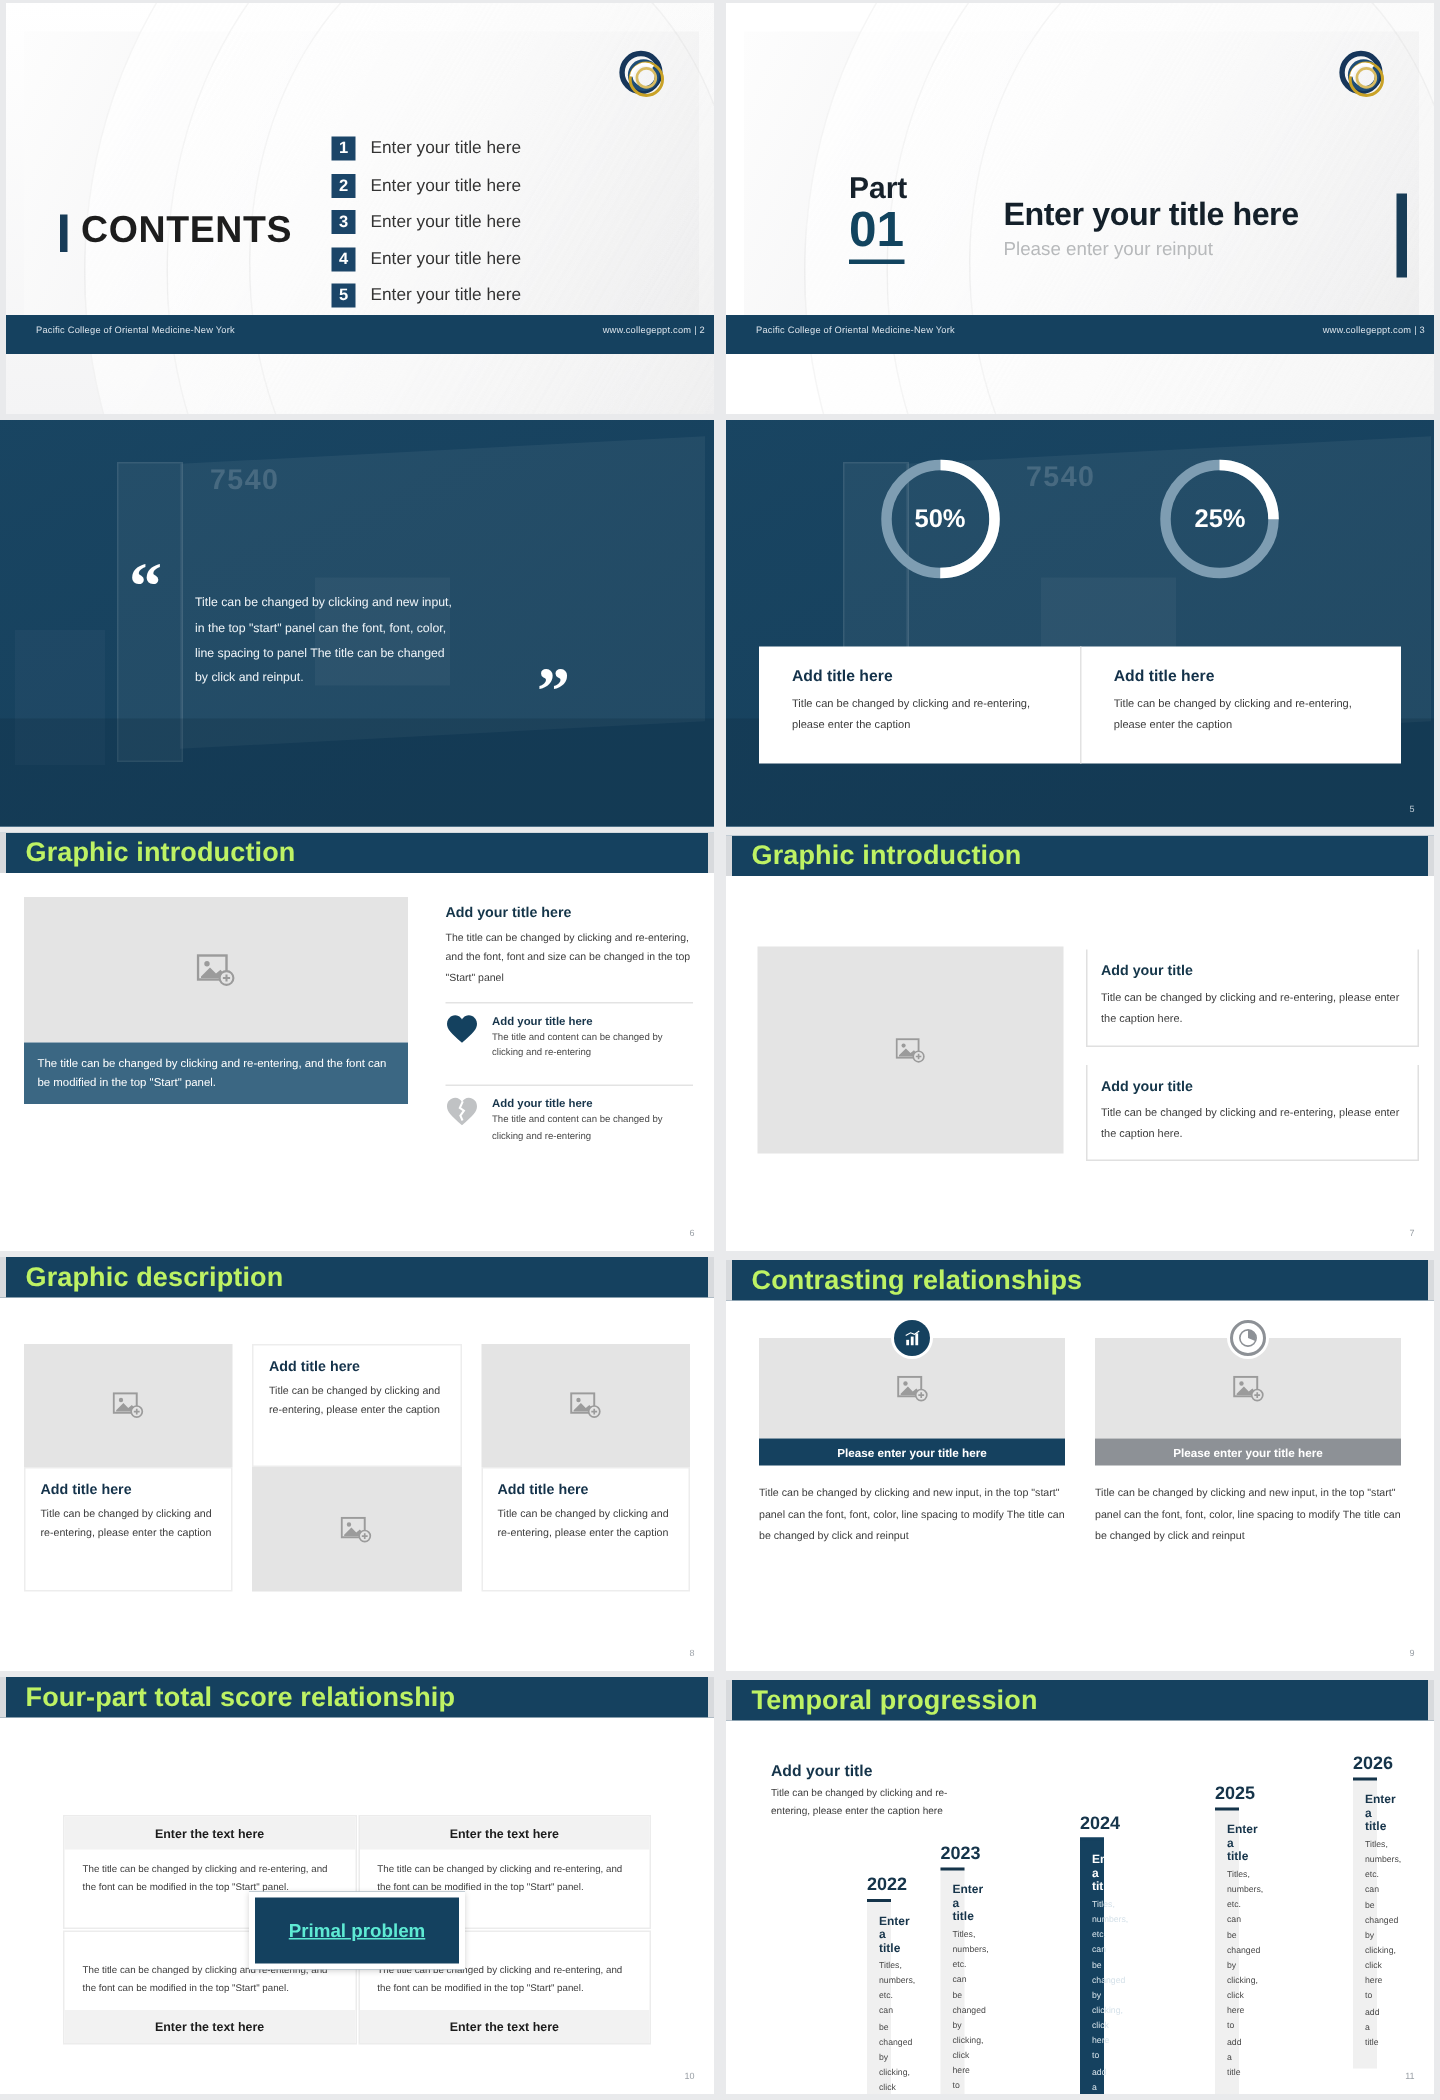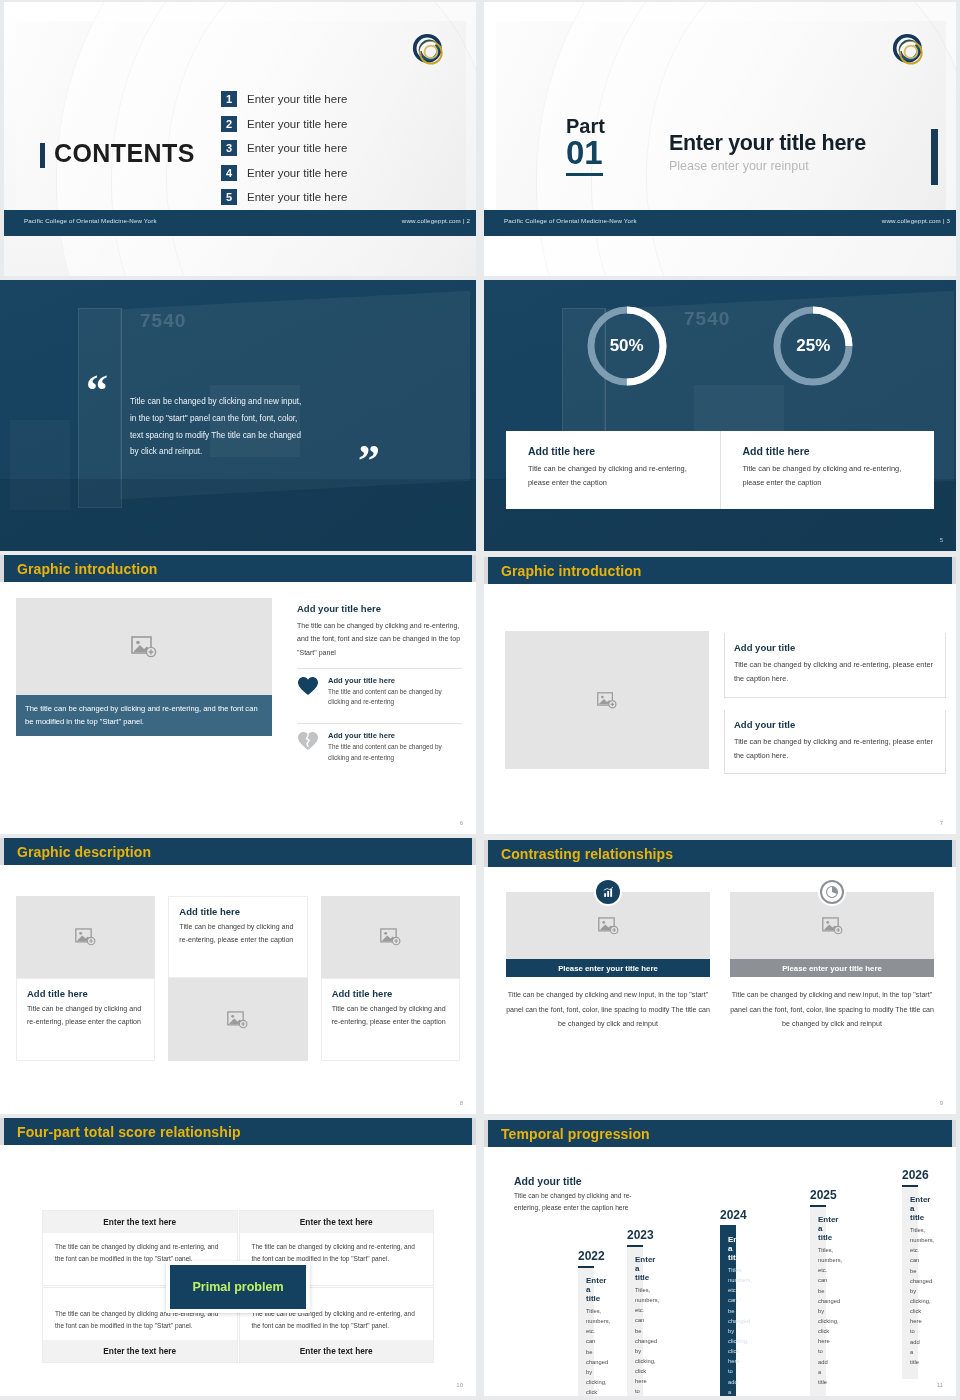--- a/index.html
+++ b/index.html
@@ -71,21 +71,21 @@
   .card-col { flex:1; padding:14px 20px 0 22px; }
   .card-col + .card-col { border-left:1px solid #e2e2e2; }
   .card-col h4 { font-size:10.5px; font-weight:bold; color:#14324a; margin-bottom:5px; }
   .card-col p { font-size:7.4px; color:#3a3a3a; line-height:1.85; }
   .pgnum { position:absolute; right:13px; bottom:8px; font-size:6px; color:#9aa0a6; }
   .pgnum-light { color:#b9c6d0; }
 
   
   .hdr { position:absolute; left:0; right:0; top:0; height:27px; background:#15415f; display:flex; align-items:center; }
   .hdr::after { content:''; position:absolute; right:0; top:0; bottom:0; width:4px; background:#d8dadd; }
-  .hdr span { font-size:14px; font-weight:bold; color:#eab308; margin-left:17px; letter-spacing:.1px; }
+  .hdr span { font-size:18px; font-weight:bold; color:#bef264; margin-left:17px; letter-spacing:.1px; }
   .hdr-tick { position:absolute; left:0; top:0; bottom:0; width:4px; background:#d8dadd; }
 
   
   .imgbox { background:#e4e4e4; display:flex; align-items:center; justify-content:center; }
   .imgicon { width:26px; height:22px; position:relative; }
   .imgicon svg { width:100%; height:100%; }
 
   
   .s6-img { position:absolute; left:16px; top:43px; width:256px; height:97px; }
   .s6-cap { position:absolute; left:16px; top:140px; width:256px; height:41px; background:#3b6783; color:#fff; font-size:7.6px; line-height:1.75; padding:7px 9px; }
@@ -109,39 +109,39 @@
   
   .s8-cols { position:absolute; left:16px; top:58px; right:16px; display:flex; gap:13px; }
   .s8-col { flex:1; display:flex; flex-direction:column; }
   .s8-img { height:82px; }
   .s8-txt { background:#fff; border:1px solid #ededed; padding:9px 10px 12px; height:83px; }
   .s8-txt h4 { font-size:9.5px; font-weight:bold; color:#14324a; margin-bottom:4px; }
   .s8-txt p { font-size:7.1px; color:#3d3d3d; line-height:1.8; }
 
   
   .s9-cols { position:absolute; left:22px; top:52px; right:22px; display:flex; gap:20px; }
-  .s9-col { flex:1; position:relative;text-align:center; }
+  .s9-col { flex:1; position:relative; }
   .badge { position:absolute; left:50%; top:-14px; transform:translateX(-50%); width:28px; height:28px; border-radius:50%; background:#fff; display:flex; align-items:center; justify-content:center; z-index:2; }
   .badge-inner { width:24px; height:24px; border-radius:50%; display:flex; align-items:center; justify-content:center; }
   .badge-navy { background:#15415f; }
   .badge-gray { background:#fff; border:2px solid #8d9196; }
   .s9-img { height:67px; }
   .s9-bar { height:18px; display:flex; align-items:center; justify-content:center; font-size:7.8px; font-weight:bold; color:#fff; }
   .bar-navy { background:#15415f; }
   .bar-gray { background:#8d9196; }
   .s9-desc { font-size:7.1px; color:#3d3d3d; line-height:2.05; margin-top:11px; }
 
   
   .s10-wrap { position:absolute; left:43px; top:55px; right:43px;margin-top:38px; }
   .s10-grid { display:grid; grid-template-columns:1fr 1fr; gap:3px 3px; }
   .q-box { background:#fff; box-shadow:0 0 0 1px #ececec; }
   .q-head { background:#f2f2f2; text-align:center; font-size:8.3px; font-weight:bold; color:#1b1b1b; padding:6px 0; }
   .q-body { font-size:6.5px; color:#3d3d3d; line-height:1.85; padding:8px 12px 20px; }
   .q-body-b { padding:20px 12px 8px; }
-  .primal { position:absolute; left:50%; top:50%; transform:translate(-50%,-50%); width:144px; height:52px; background:#14415f; border:4px solid #fff; color:#bef264; font-size:12.5px; font-weight:bold; display:flex; align-items:center; justify-content:center; box-shadow:0 1px 4px rgba(0,0,0,.18); }
+  .primal { position:absolute; left:50%; top:50%; transform:translate(-50%,-50%); width:144px; height:52px; background:#14415f; border:4px solid #fff; color:#5eead4; font-size:12.5px; font-weight:bold; display:flex; align-items:center; justify-content:center; box-shadow:0 1px 4px rgba(0,0,0,.18);text-decoration:underline; }
 
   
   .s11-intro { position:absolute; left:30px; top:55px; width:120px; }
   .s11-intro h4 { font-size:10.5px; font-weight:bold; color:#15344a; margin-bottom:3px; }
   .s11-intro p { font-size:6.7px; color:#3d3d3d; line-height:1.75; }
   .tl { position:absolute; width:40px;padding-left:28px; }
   .tl .yr { font-size:12px; font-weight:bold; color:#15344a; margin-bottom:3px; }
   .tl .card { background:#f0f0f0; border-top:2px solid #15344a; padding:8px 8px 12px; }
   .tl .card h5 { font-size:8px; font-weight:bold; color:#16344a; margin-bottom:3px; }
   .tl .card p { font-size:5.8px; color:#4a4a4a; line-height:1.75; }
@@ -259,21 +259,21 @@
         <div class="bldg b2"></div>
         <div class="bldg b3"></div>
         <div class="bldg b4"></div>
         <div class="bldg b5"></div>
       </div>
       <div class="numtxt">7540</div>
       <div class="q-open">“</div>
       <div class="quote-text">
         <div>Title can be changed by clicking and new input,</div>
         <div>in the top "start" panel can the font, font, color,</div>
-        <div>text spacing to modify The title can be changed</div>
+        <div>line spacing to panel The title can be changed</div>
         <div>by click and reinput.</div>
       </div>
       <div class="q-close">”</div>
     </div>
   </div>
 
   <div class="cell">
     <div class="slide s5" style="inset:0 4px 4px 4px;">
       <div class="photo-bg">
         <div class="bldg b1"></div>

